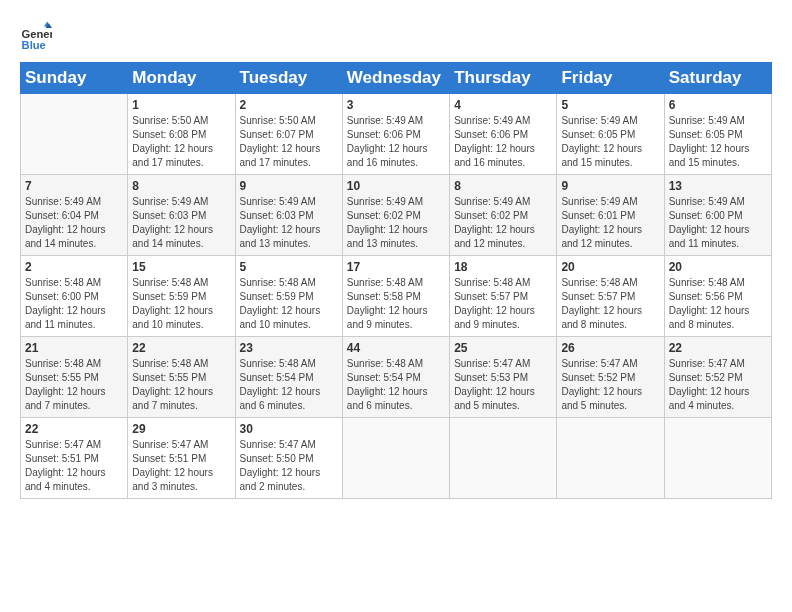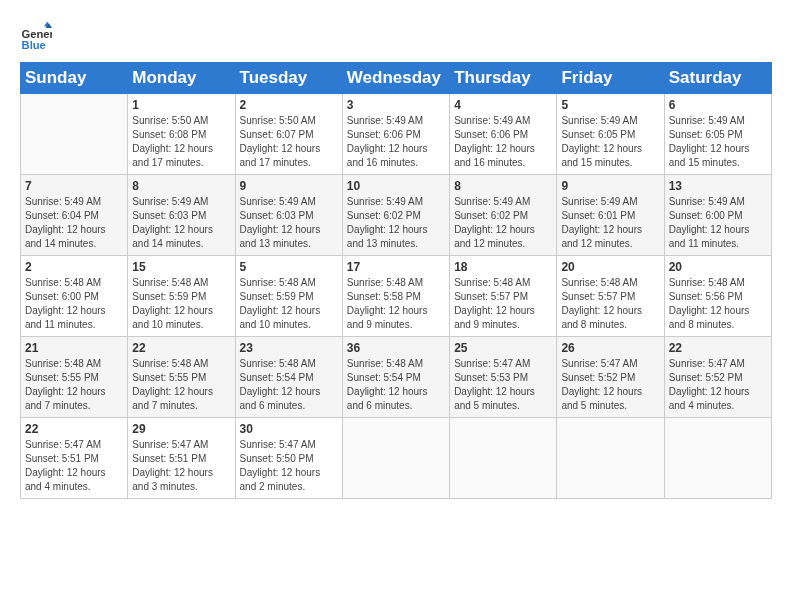--- a/index.html
+++ b/index.html
@@ -274,21 +274,21 @@
 and 7 minutes.</div>
         </td>
         <td>
           <span class="day-num">23</span>
           <div class="day-info" style="white-space: pre-line;">Sunrise: 5:48 AM
 Sunset: 5:54 PM
 Daylight: 12 hours
 and 6 minutes.</div>
         </td>
         <td>
-          <span class="day-num">36</span>
+          <span class="day-num">44</span>
           <div class="day-info" style="white-space: pre-line;">Sunrise: 5:48 AM
 Sunset: 5:54 PM
 Daylight: 12 hours
 and 6 minutes.</div>
         </td>
         <td>
           <span class="day-num">25</span>
           <div class="day-info" style="white-space: pre-line;">Sunrise: 5:47 AM
 Sunset: 5:53 PM
 Daylight: 12 hours

